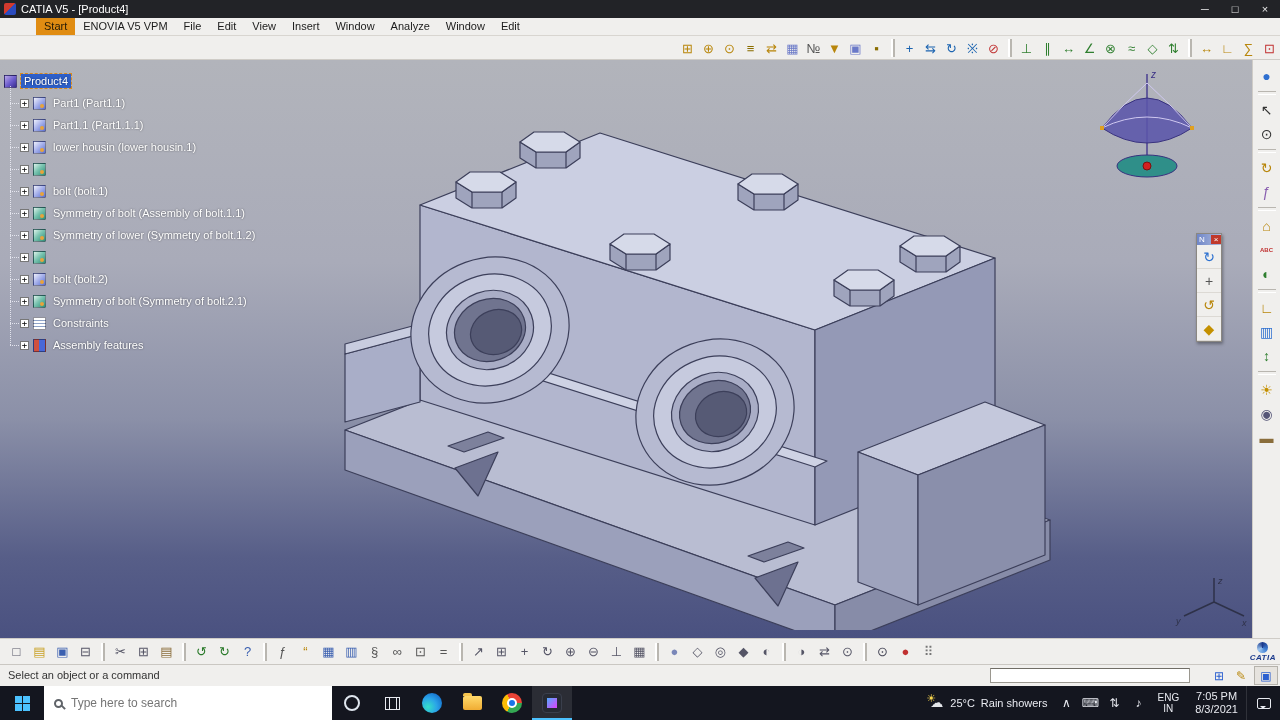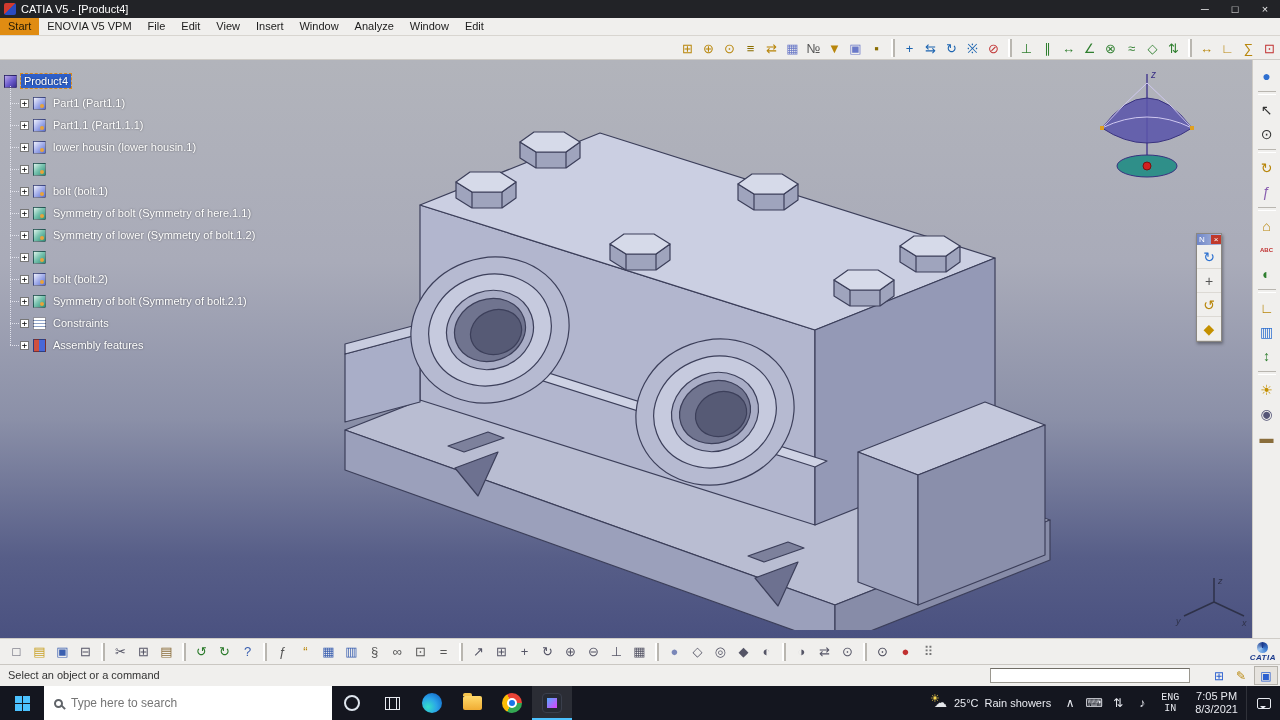--- a/index.html
+++ b/index.html
@@ -13,21 +13,21 @@
   .appicon { width:12px; height:12px; margin:0 5px 0 4px;
              background:linear-gradient(135deg,#d23a2e 0 48%,#2b4bbf 48% 100%); border-radius:2px; }
   .titlebar .title { flex:0 0 auto; }
   .wincontrols { margin-left:auto; display:flex; }
   .wincontrols span { width:30px; text-align:center; font-size:11px; color:#e8e8e8; cursor:default; }
 
   
   .menubar { position:absolute; left:0; top:18px; width:1280px; height:18px; background:#f0efed;
              border-bottom:1px solid #d8d5d0; display:flex; align-items:stretch; font-size:11px; color:#1b1b1b; }
   .menu-item { padding:2px 8px 0 8px; }
-  .menu-item.hl { background:#e08c12; color:#241a06; }
+  .menu-item.hl { background:#e08c12; color:#241a06;margin-left:36px; }
 
   
   .toolbar-top { position:absolute; left:0; top:36px; width:1280px; height:24px; background:#f0efed;
                  border-bottom:1px solid #cfccc7; }
   #top-icons { position:absolute; left:678px; top:0; height:24px; display:flex; align-items:center; gap:2px; }
   .ticon { width:19px; height:19px; display:flex; align-items:center; justify-content:center;
            font-size:13px; line-height:19px; cursor:default; }
   .grip { width:4px; height:18px; border-left:2px solid #ffffff; border-right:2px solid #b9b6b0; margin:0 3px; }
 
   
@@ -138,21 +138,21 @@
   .mediaapp { width:20px; height:20px; border-radius:4px; background:#262a33; border:1px solid #3a3f4c;
               display:flex; align-items:center; justify-content:center; }
   .mediaapp i { width:10px; height:10px; background:linear-gradient(135deg,#4facfe,#e040fb); }
   .tb-weather { margin-left:auto; display:flex; align-items:center; gap:6px; font-size:11px;
                 padding:0 8px; height:34px; }
   .wx-ic { position:relative; width:18px; height:16px; }
   .wx-sun { position:absolute; left:0; top:-3px; color:#f8d64e; font-size:11px; }
   .wx-cloud { position:absolute; left:4px; top:0; color:#e4e6ea; font-size:13px; }
   .tb-tray { display:flex; align-items:center; gap:2px; }
   .tb-tray span { width:22px; text-align:center; font-size:12px; color:#e8eaf0; }
-  .tb-lang { font-size:10px; text-align:center; line-height:11px; padding:0 8px;font-family:Liberation Mono, monospace; }
+  .tb-lang { font-size:10px; text-align:center; line-height:11px; padding:0 8px; }
   .tb-clock { font-size:11px; text-align:center; line-height:13px; padding:0 8px; }
   .tb-notif { width:34px; height:34px; display:flex; align-items:center; justify-content:center;
               border-left:1px solid rgba(255,255,255,.12); }
   .bubble { width:14px; height:11px; border:1.5px solid #e8eaf0; border-radius:2px; position:relative; }
   .bubble::after { content:""; position:absolute; left:2px; bottom:-4px; border:3px solid transparent;
               border-top-color:#e8eaf0; }
 </style>
 </head>
 <body>
 
@@ -335,21 +335,21 @@
             <span class="ticn i-symmetry"></span>
           </div>
           <div class="trow">
             <span class="texp">+</span>
             <span class="ticn i-part"></span>
             <span class="tlabel">bolt (bolt.1)</span>
           </div>
           <div class="trow">
             <span class="texp">+</span>
             <span class="ticn i-symmetry"></span>
-            <span class="tlabel">Symmetry of bolt (Symmetry of here.1.1)</span>
+            <span class="tlabel">Symmetry of bolt (Assembly of bolt.1.1)</span>
           </div>
           <div class="trow">
             <span class="texp">+</span>
             <span class="ticn i-symmetry"></span>
             <span class="tlabel">Symmetry of lower (Symmetry of bolt.1.2)</span>
           </div>
           <div class="trow">
             <span class="texp">+</span>
             <span class="ticn i-symmetry"></span>
           </div>

